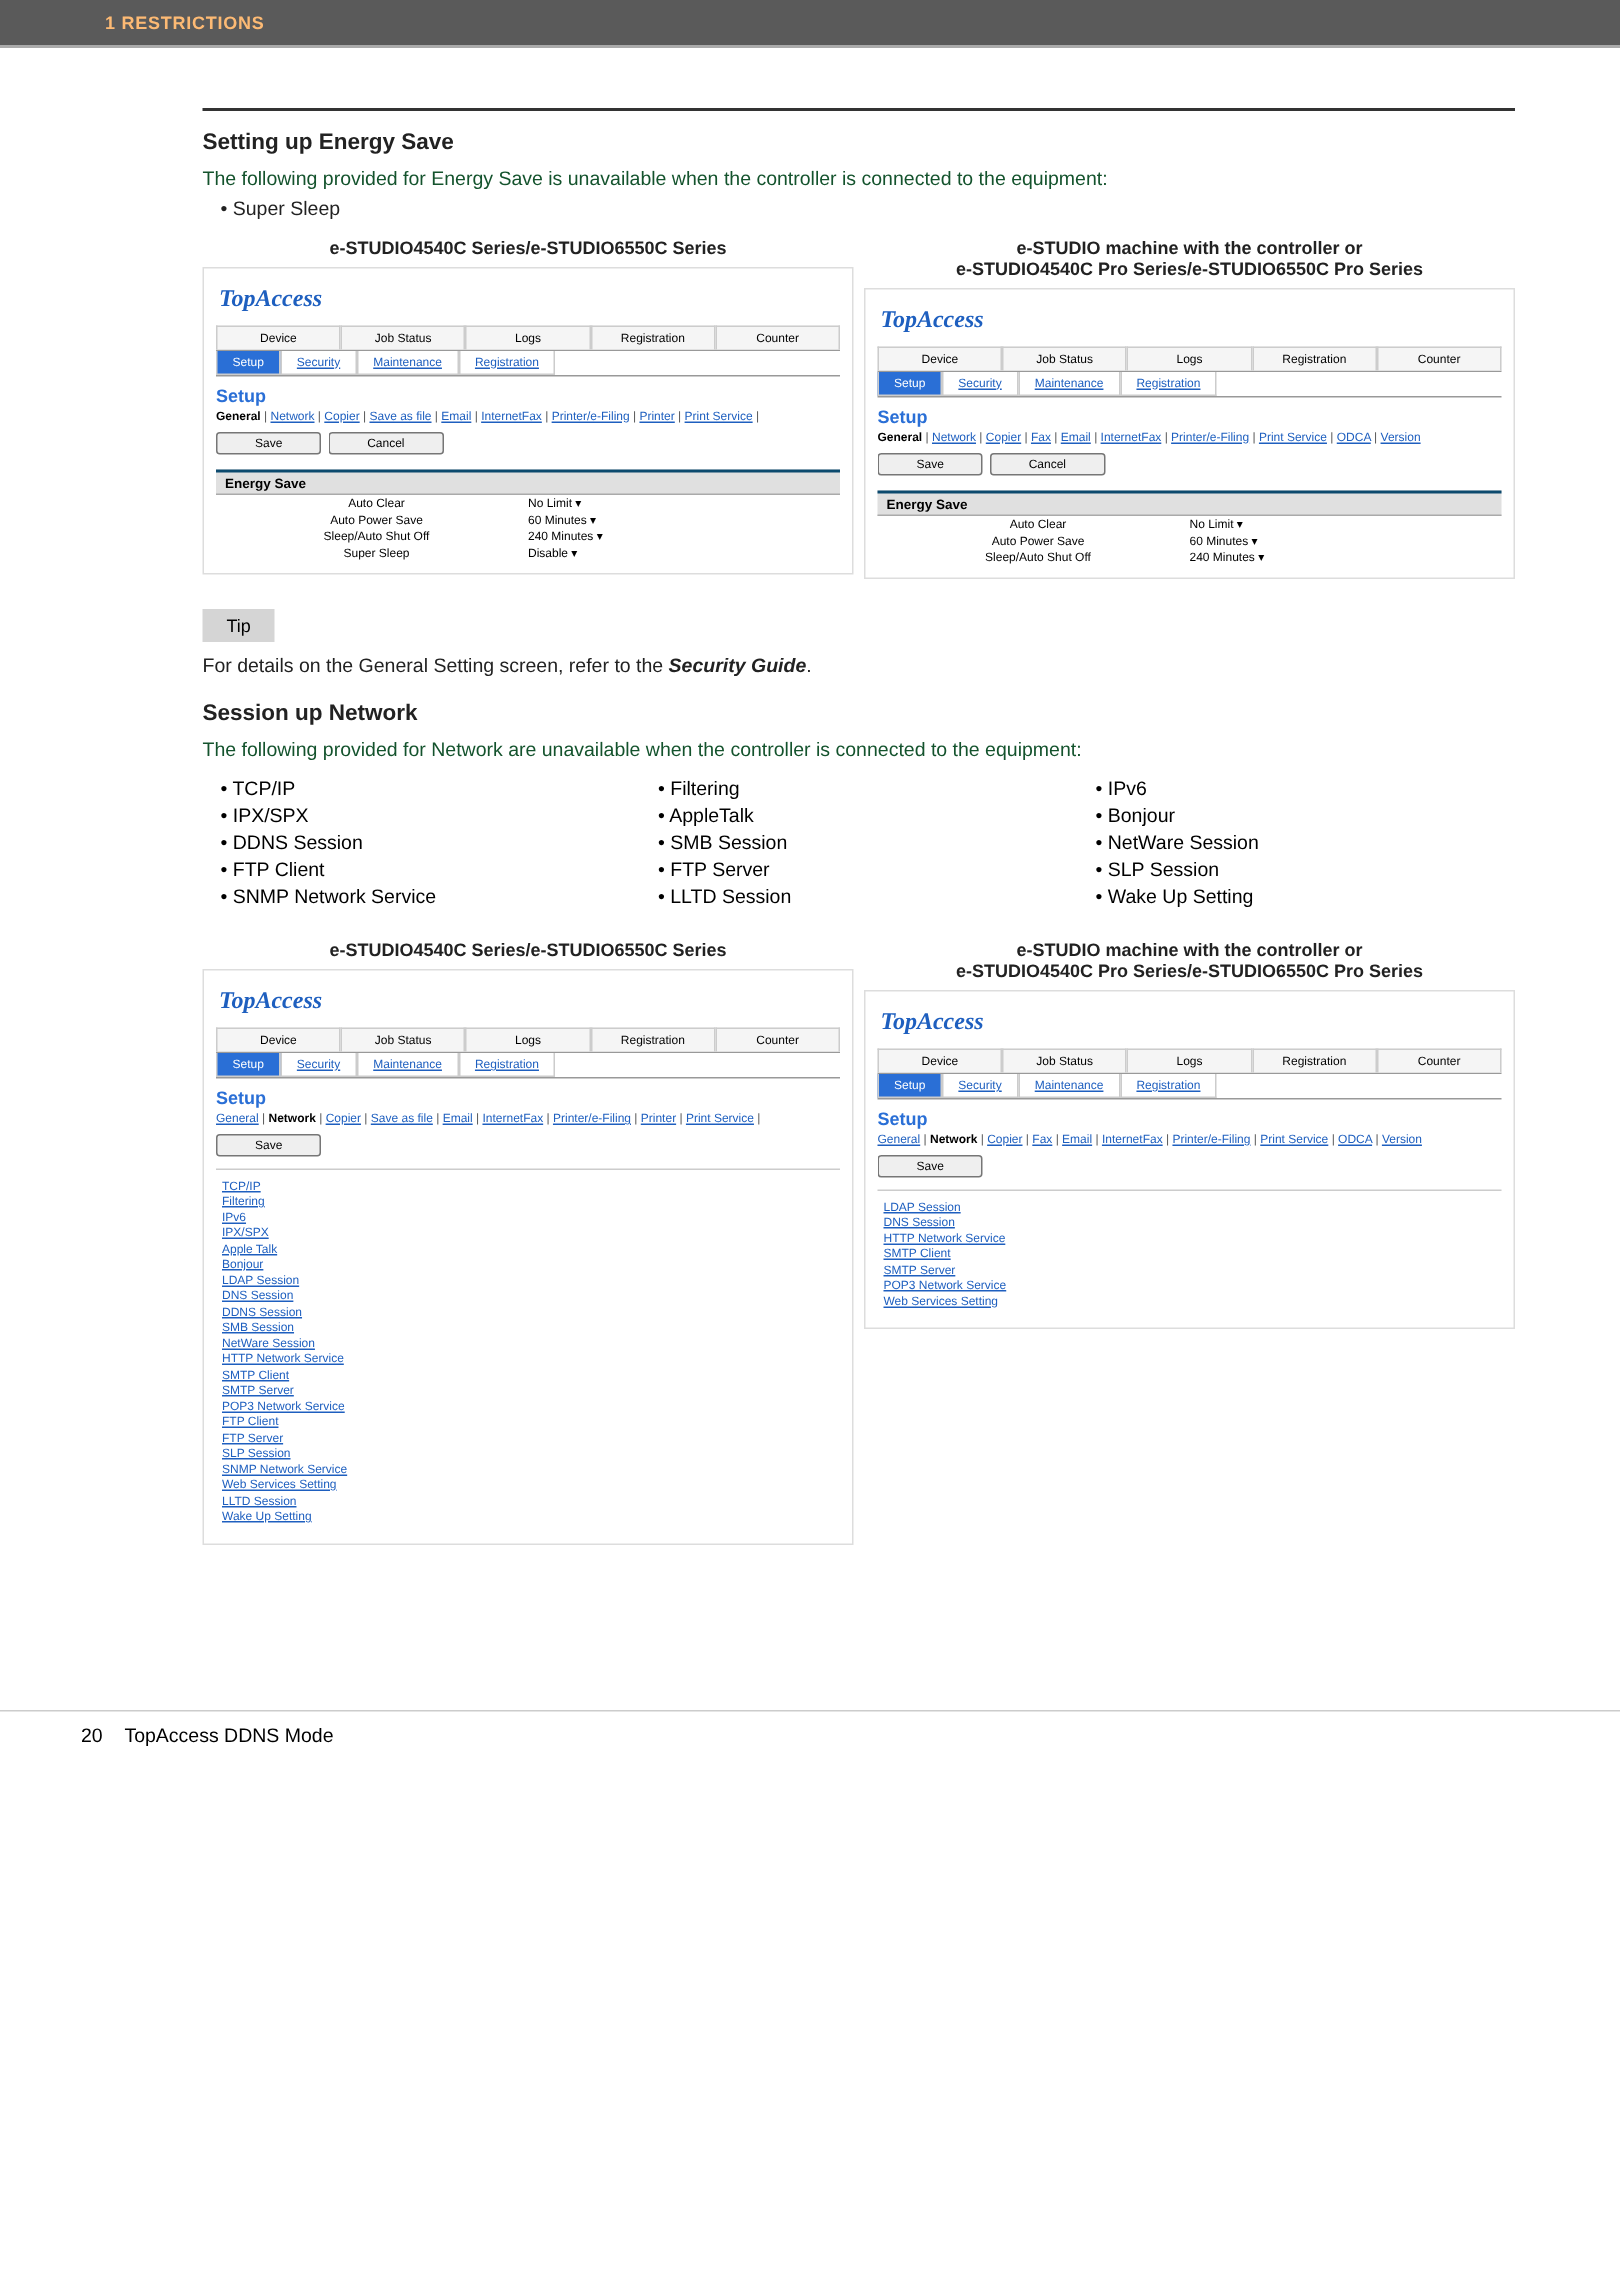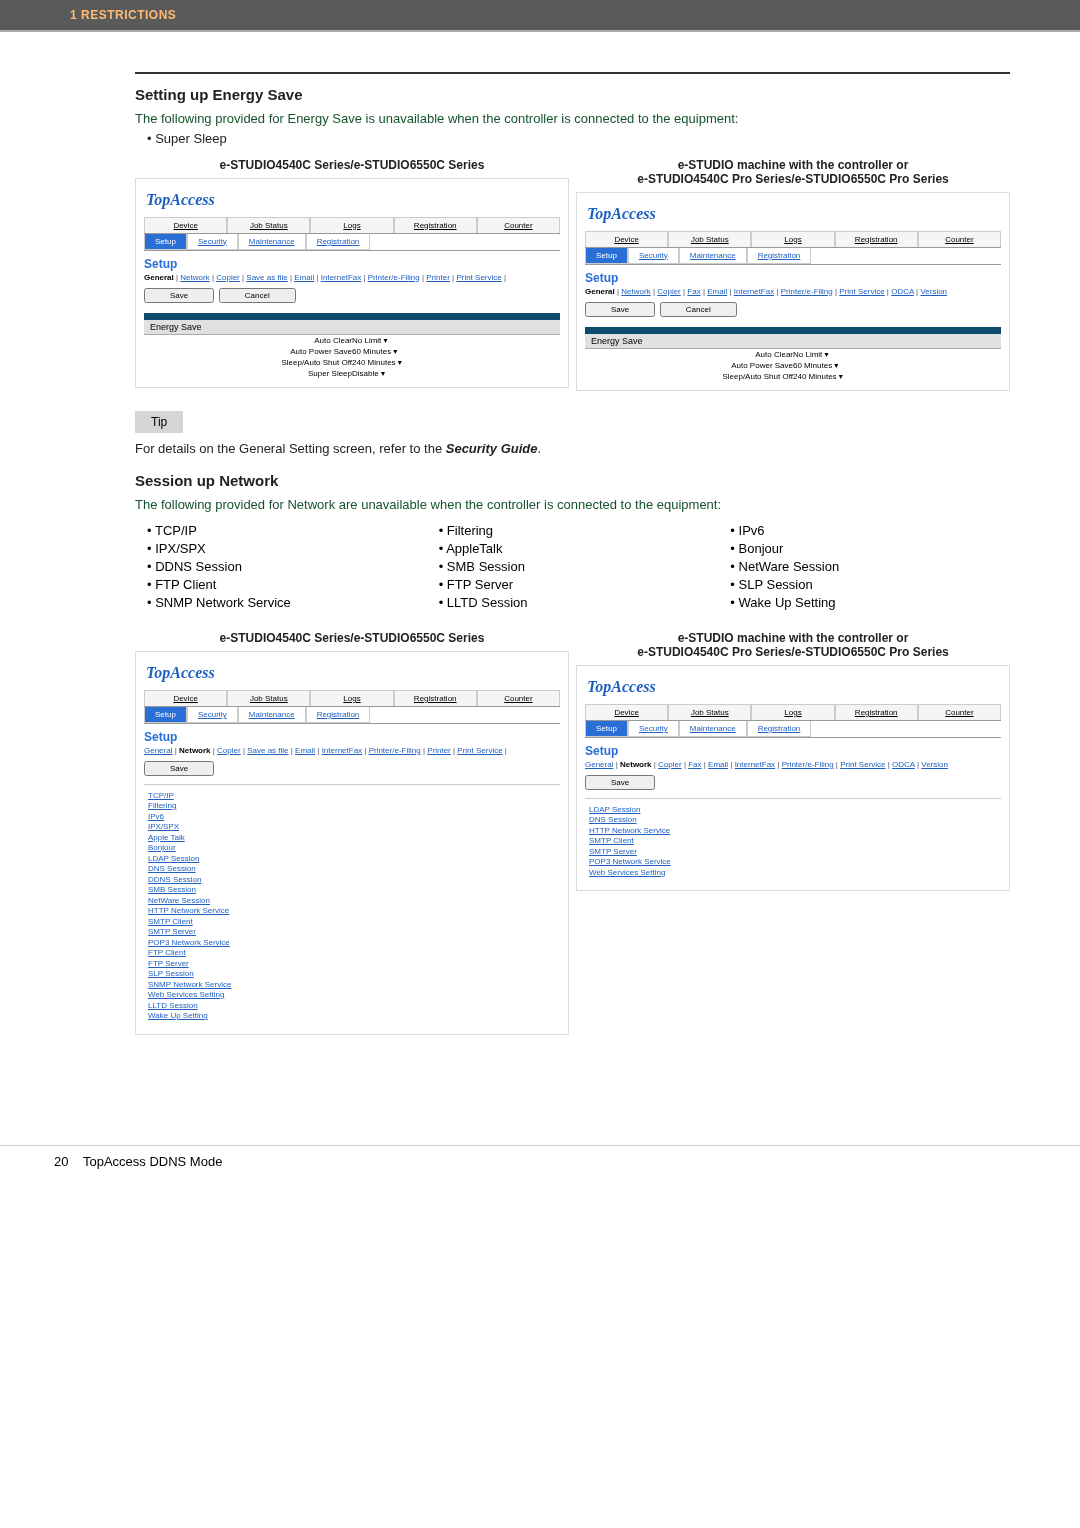--- a/index.html
+++ b/index.html
@@ -12,32 +12,32 @@
     .body-text { font-size: 13px; color: #14532d; line-height: 1.5; }
     .bullet-list { list-style: none; margin-top: 2px; }
     .bullet-list li::before { content: "•  "; }
     .bullet-list li { font-size: 13px; color: #222; margin: 2px 0 2px 12px; }
     .two-col { display: flex; gap: 7px; margin-top: 12px; }
     .col { flex: 1; }
     .col-title { font-size: 12px; font-weight: bold; text-align: center; margin-bottom: 6px; color: #222; }
     .screenshot { border: 1px solid #ddd; padding: 8px; font-size: 9px; }
     .ta-logo { font-family: Georgia, serif; font-style: italic; font-weight: bold; color: #1e5fbf; font-size: 16px; padding: 4px 2px; }
     .ta-tabs-1 { display: flex; border-bottom: 1px solid #999; margin-top: 4px; }
-    .ta-tabs-1 span { flex: 1; text-align: center; padding: 3px 0; font-size: 8px; border: 1px solid #ccc; border-bottom: none; background: #f5f5f5; text-decoration: underline; }
+    .ta-tabs-1 span { flex: 1; text-align: center; padding: 3px 0; font-size: 8px; border: 1px solid #ccc; border-bottom: none; background: #f5f5f5; }
     .ta-tabs-2 { display: flex; border-bottom: 1px solid #999; }
     .ta-tabs-2 span { font-size: 8px; padding: 3px 10px; border: 1px solid #ccc; border-top: none; color: #1e5fbf; text-decoration: underline; }
     .ta-tabs-2 span.active { background: #2a6fd6; color: #fff; text-decoration: none; }
     .setup-title { color: #2a6fd6; font-size: 12px; font-weight: bold; margin: 6px 0 2px 0; }
     .subtabs { font-size: 8px; color: #555; margin-bottom: 6px; }
     .subtabs a { color: #1e5fbf; text-decoration: underline; }
     .subtabs b { color: #000; text-decoration: none; }
     .btn-row button { font-size: 8px; padding: 1px 24px; margin-right: 2px; }
-    .section-bar { background: #e0e0e0; padding: 2px 6px; font-size: 9px; font-weight: normal; margin-top: 10px; border-top: 7px solid #0c4a6e; border-bottom: 1px solid #aaa; }
+    .section-bar { background: #e0e0e0; padding: 2px 6px; font-size: 9px; font-weight: bold; margin-top: 10px; border-top: 2px solid #0c4a6e; border-bottom: 1px solid #aaa; }
     .setting-row { display: flex; font-size: 8px; padding: 1px 6px; }
-    .setting-row span:first-child { width: 50%; text-align: right; }
+    .setting-row span:first-child { width: 50%; text-align: center; }
     .setting-row span:last-child { }
     .tip-box { display: inline-block; background: #d5d5d5; padding: 4px 16px; font-size: 12px; margin: 20px 0 8px 0; }
     .tip-text { font-size: 13px; color: #222; margin-bottom: 16px; }
     .three-col-list { display: flex; margin-top: 6px; }
     .three-col-list ul { flex: 1; list-style: none; }
     .three-col-list li::before { content: "•   "; }
     .three-col-list li { font-size: 13px; margin: 3px 0 3px 12px; }
     .link-list { list-style: none; padding: 4px; }
     .link-list li { font-size: 8px; margin: 1.5px 0; }
     .link-list a { color: #1e5fbf; text-decoration: underline; }

